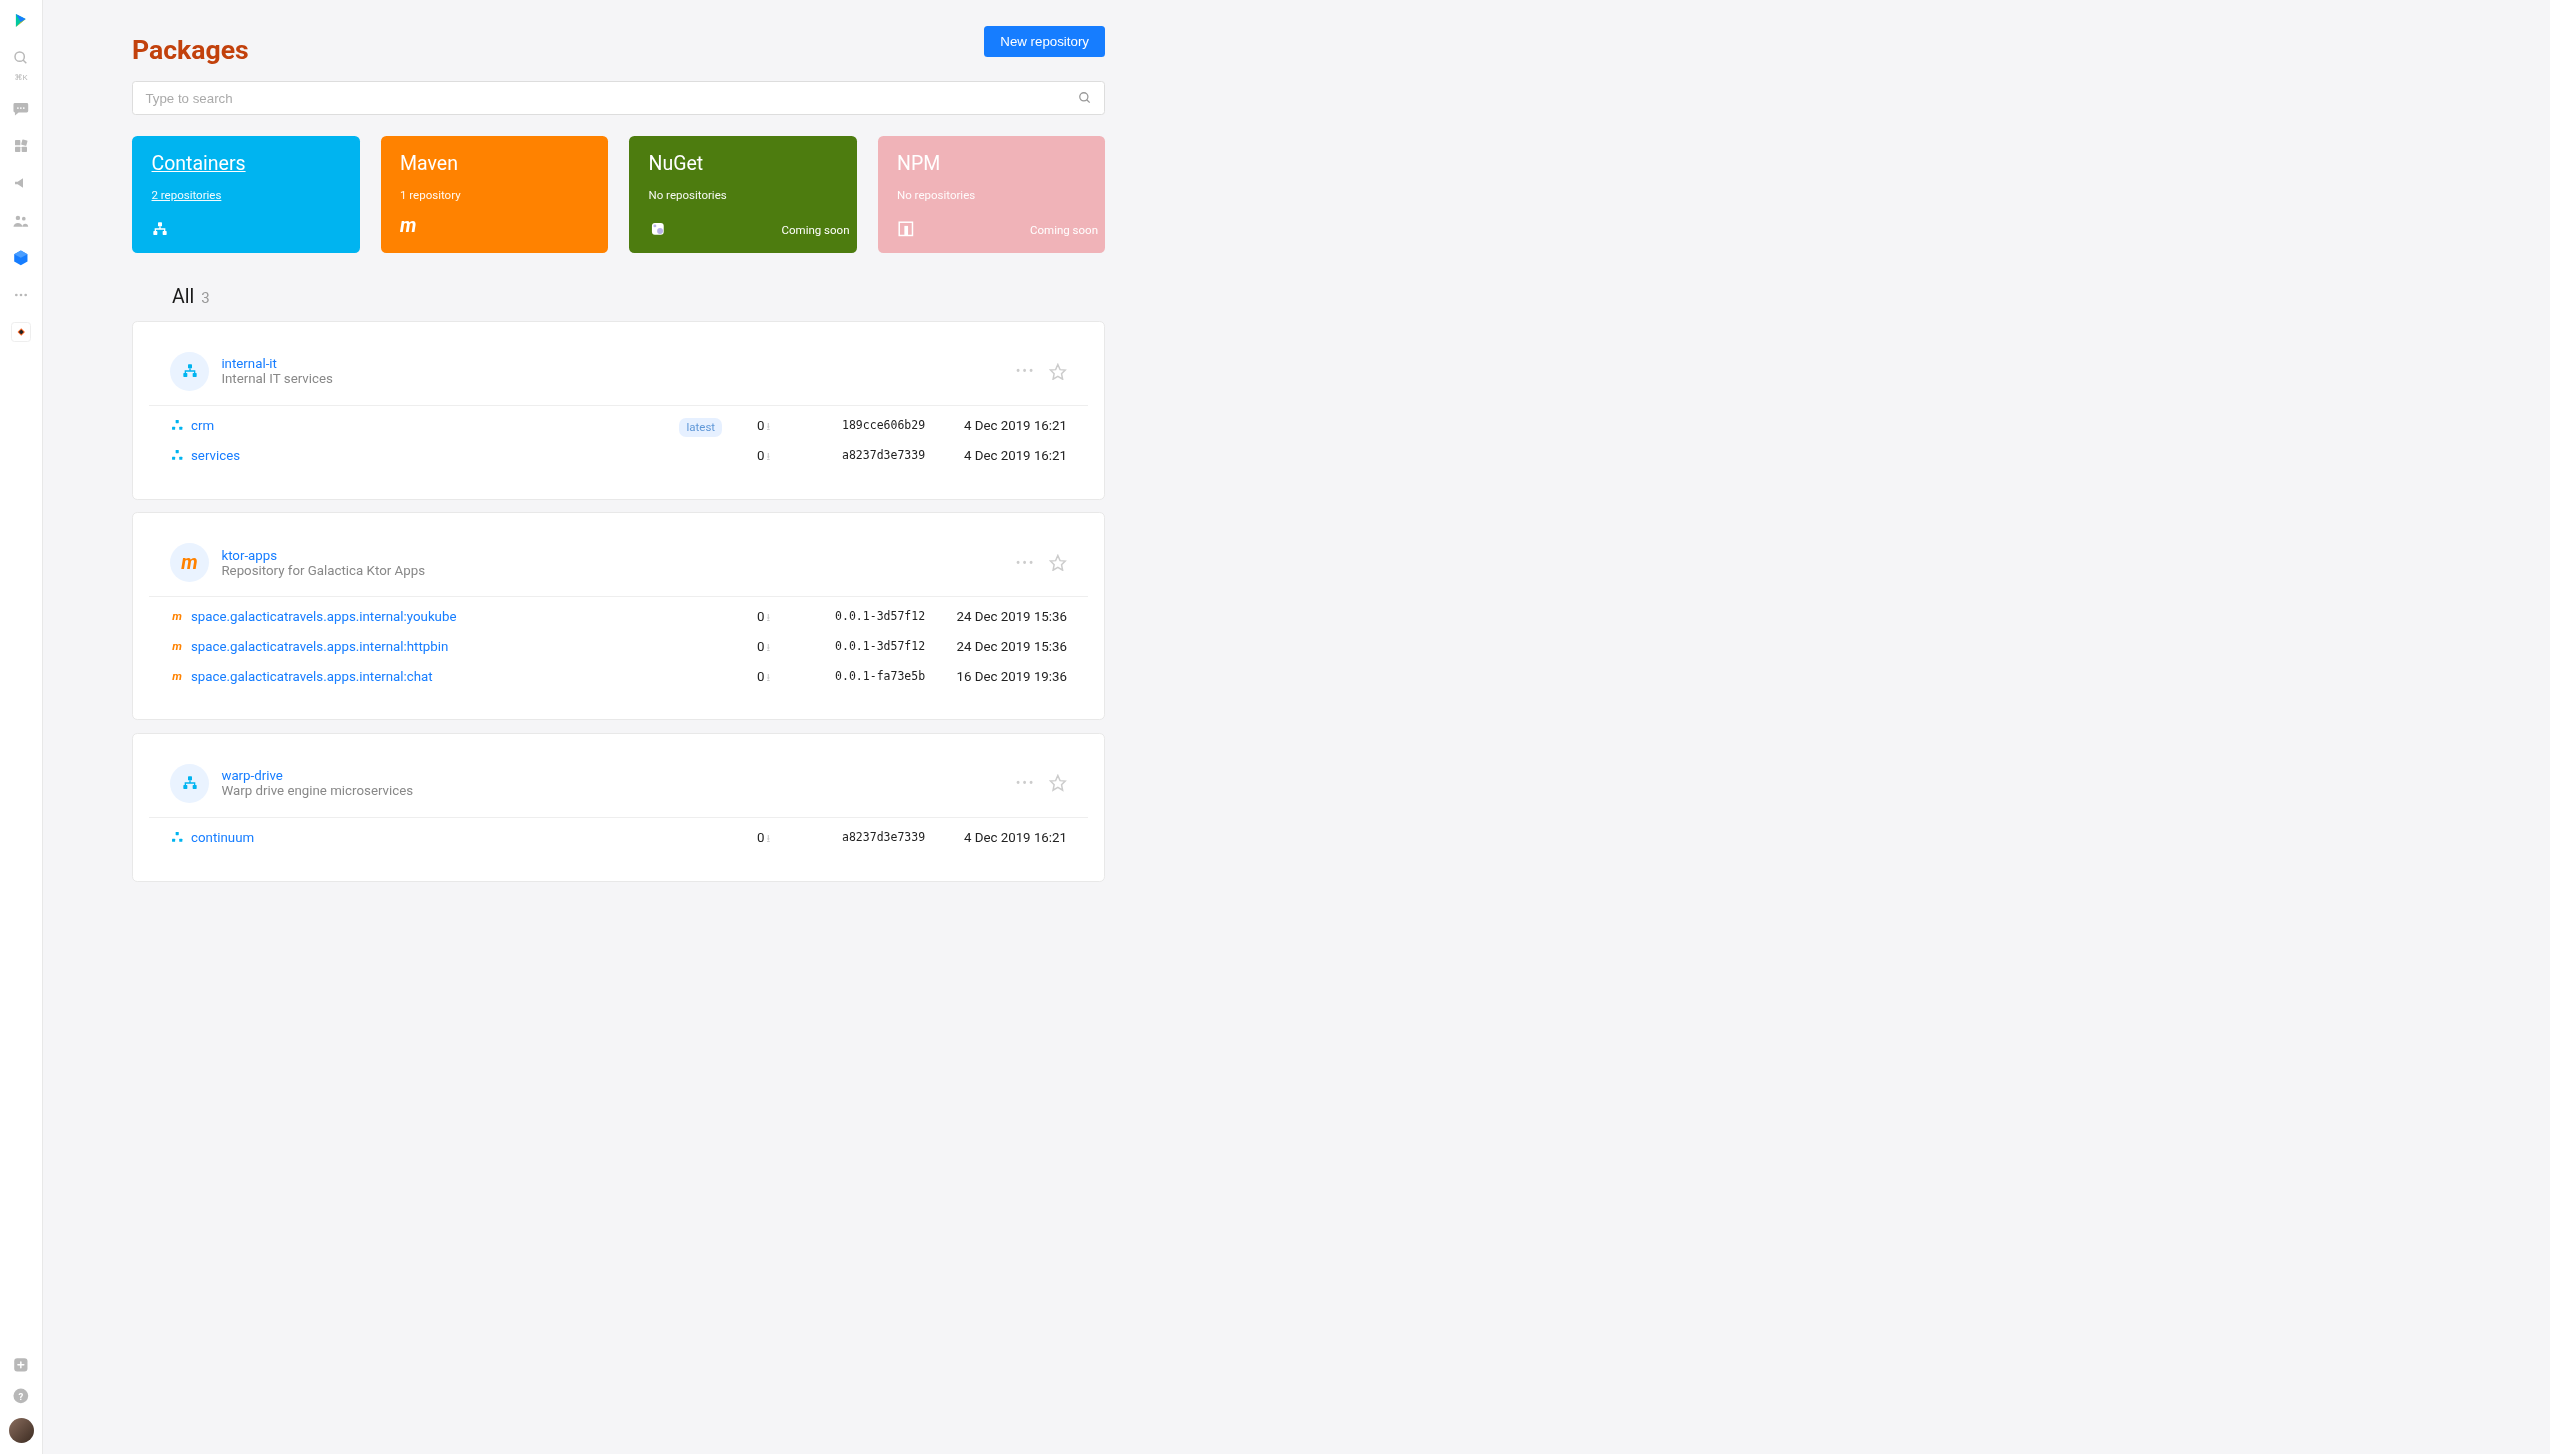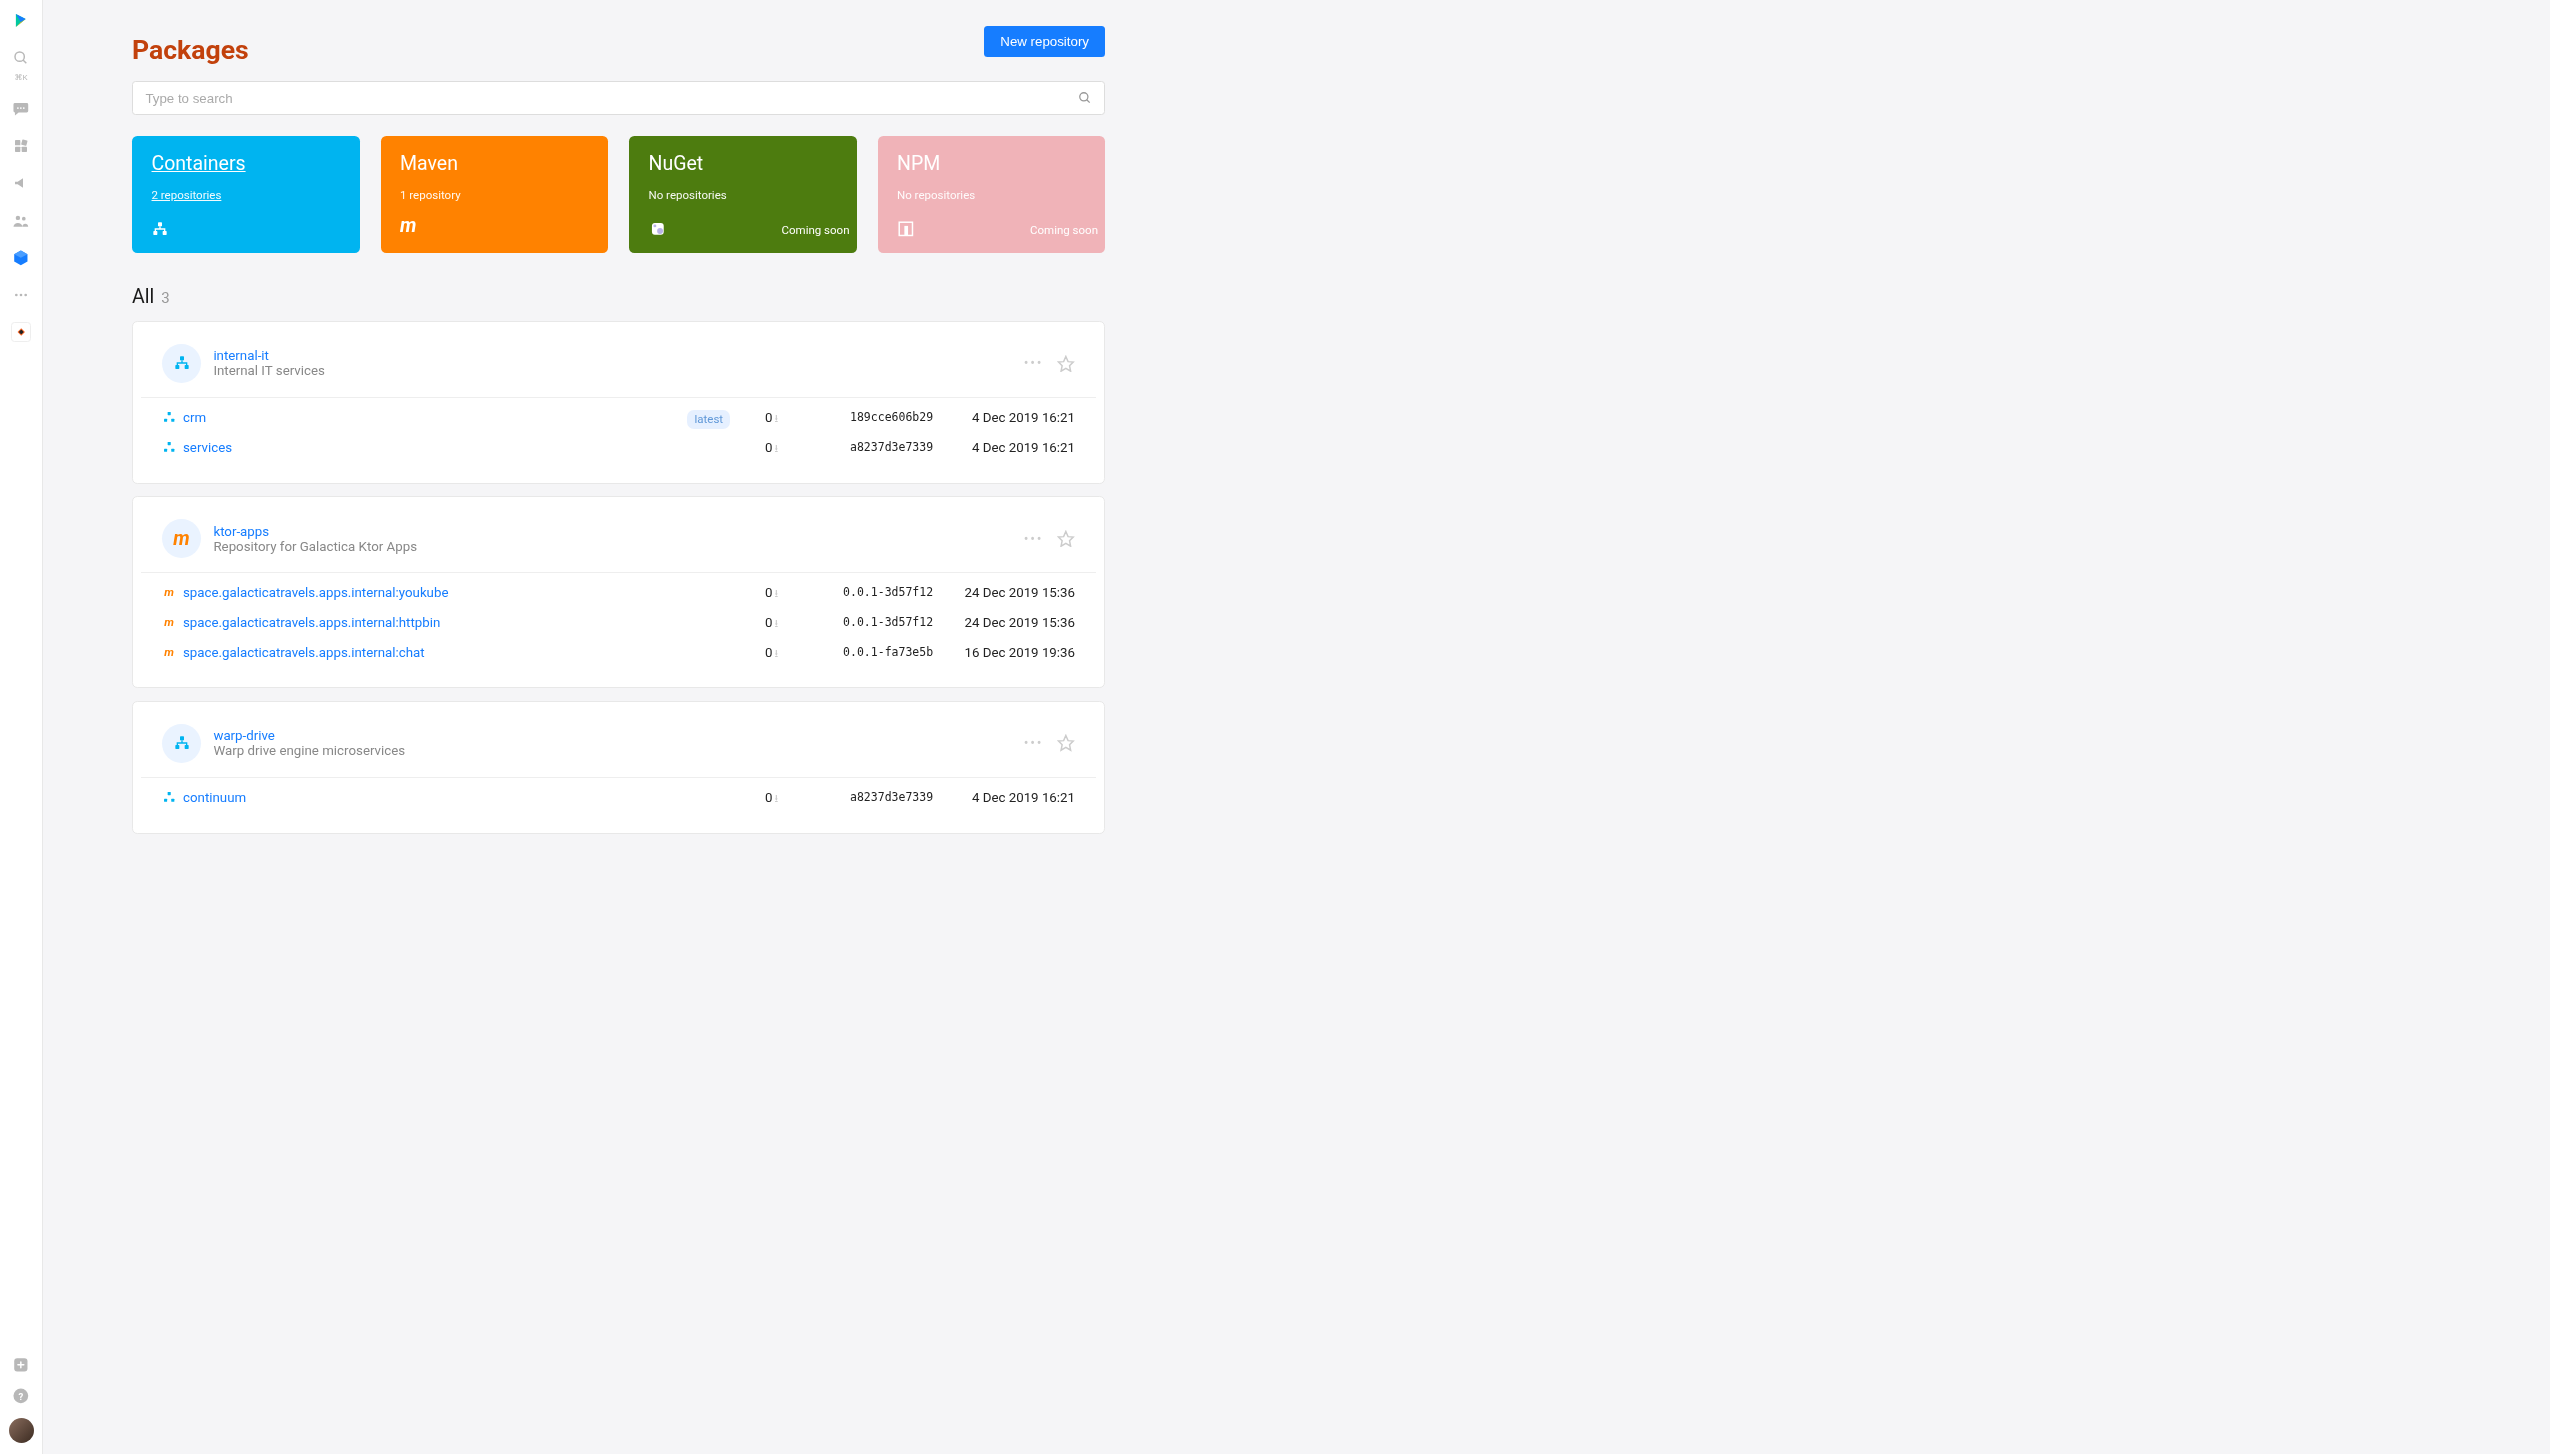--- a/index.html
+++ b/index.html
@@ -31,26 +31,26 @@
     .card-title { font-size: 19.5px; font-weight: 400; margin-bottom: 12.4px; }
     .card-sub { font-size: 11.5px; opacity: 0.95; margin-bottom: auto; }
     .card-icon { font-size: 16px; margin-top: 7px; }
     .card-soon { position: absolute; bottom: 16px; right: 7px; font-size: 11.5px; }
     .category-card.containers { background: #00b4f0; text-decoration: underline; }
     .category-card.maven { background: #ff8200; }
     .category-card.nuget { background: #4d7c0f; justify-content: center; }
     .category-card.npm { background: #f0b3b8; }
     
     
-    .section-head { display: flex; align-items: baseline; gap: 7px; margin-bottom: 12.4px; }
+    .section-head { display: flex; align-items: baseline; gap: 7px; margin-bottom: 12.4px; margin-left: 40px; }
     .section-title { font-size: 19.5px; font-weight: 400; color: #1a1a1a; }
     .section-count { font-size: 15px; color: #999; }
     
     
-    .repo-card { background: #fff; border: 0.9px solid #e8e8e8; border-radius: 5.3px; margin-bottom: 12.4px; padding: 8px; }
+    .repo-card { background: #fff; border: 0.9px solid #e8e8e8; border-radius: 5.3px; margin-bottom: 12.4px; padding: 16px; }
     .repo-head { display: flex; align-items: center; padding: 14px 21px; border-bottom: 0.9px solid #eee; }
     .repo-icon { width: 39px; height: 39px; border-radius: 50%; background: #eaf3ff; display: flex; align-items: center; justify-content: center; margin-right: 12.4px; font-size: 16px; }
     .repo-icon.containers { color: #00b4f0; }
     .repo-icon.maven { color: #ff8200; font-weight: 700; font-style: italic; }
     .repo-name { color: #167dff; font-size: 13.3px; }
     .repo-desc { color: #888; font-size: 13.3px; margin-top: 0; }
     .repo-actions { margin-left: auto; display: flex; align-items: center; gap: 14px; color: #ccc; }
     .more-dots { font-size: 14px; letter-spacing: 1.8px; cursor: pointer; }
     .star-icon { cursor: pointer; }
     

